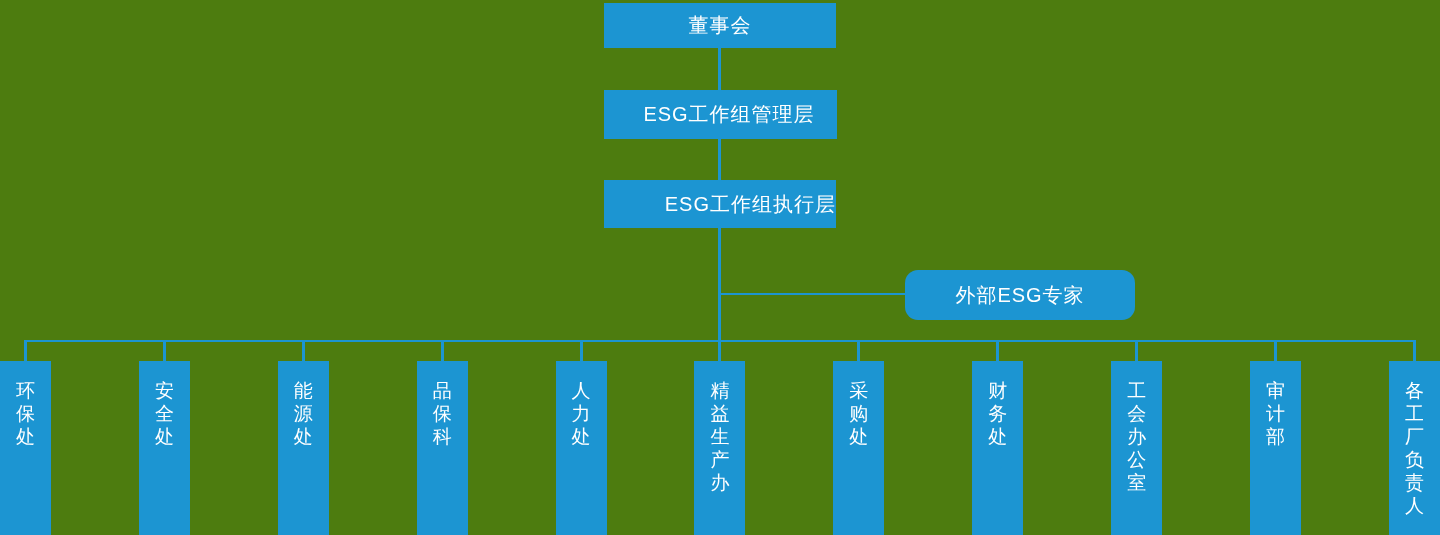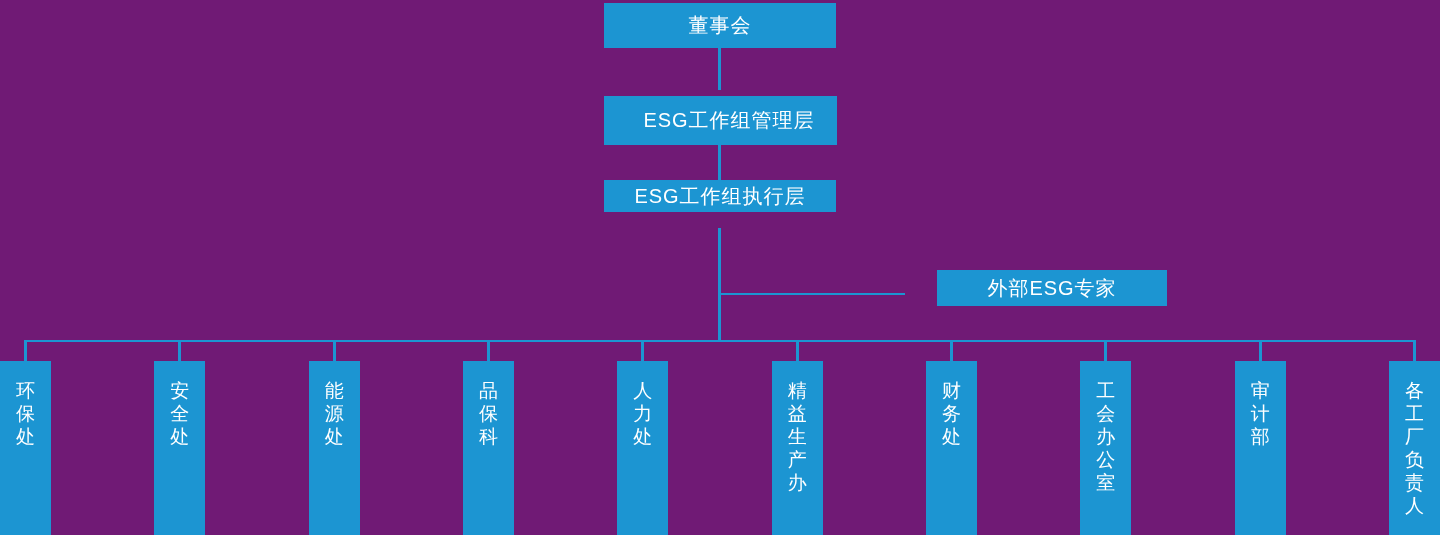--- a/index.html
+++ b/index.html
@@ -5,38 +5,38 @@
   html, body {
     margin: 0;
     padding: 0;
     background: #ffffff;
     font-family: "Liberation Sans", "DejaVu Sans", sans-serif;
   }
   .canvas {
     position: relative;
     width: 1440px;
     height: 535px;
-    background: #701a75;
+    background: #4d7c0f;
     overflow: hidden;
   }
   .node {
     position: absolute;
     background: #1c95d2;
     color: #ffffff;
     display: flex;
     align-items: center;
     justify-content: center;
     font-size: 20px;
     letter-spacing: 1px;
     box-sizing: border-box;
   }
   .node-board     { left: 604px; top: 3px;   width: 232px; height: 45px; }
-  .node-mgmt      { left: 604px; top: 96px;  width: 233px; height: 49px; padding-left: 17px; }
-  .node-exec      { left: 604px; top: 180px; width: 232px; height: 32px; }
-  .node-external  { left: 937px; top: 270px; width: 230px; height: 36px; }
+  .node-mgmt      { left: 604px; top: 90px;  width: 233px; height: 49px; padding-left: 17px; }
+  .node-exec      { left: 604px; top: 180px; width: 232px; height: 48px; justify-content: flex-end; }
+  .node-external  { left: 905px; top: 270px; width: 230px; height: 50px; border-radius: 13px; }
 
   .vline {
     position: absolute;
     width: 3px;
     background: #1c95d2;
   }
   .hline {
     position: absolute;
     height: 2px;
     background: #1c95d2;
@@ -128,20 +128,23 @@
     <div class="dept">
       <div class="dept-label">品保科</div>
     </div>
     <div class="dept">
       <div class="dept-label">人力处</div>
     </div>
     <div class="dept">
       <div class="dept-label">精益生产办</div>
     </div>
     <div class="dept">
+      <div class="dept-label">采购处</div>
+    </div>
+    <div class="dept">
       <div class="dept-label">财务处</div>
     </div>
     <div class="dept">
       <div class="dept-label">工会办公室</div>
     </div>
     <div class="dept">
       <div class="dept-label">审计部</div>
     </div>
     <div class="dept">
       <div class="dept-label">各工厂负责人</div>

